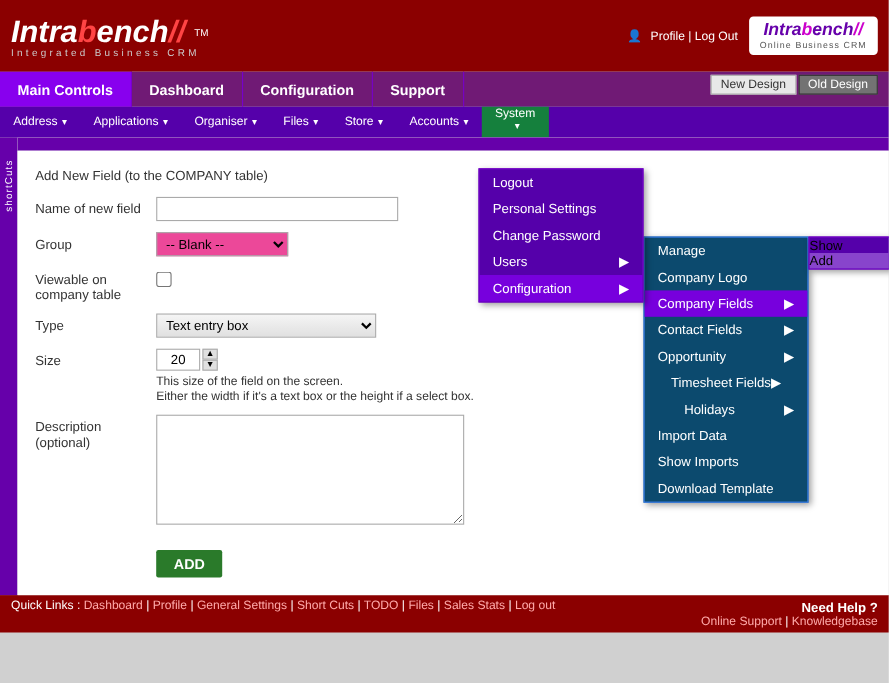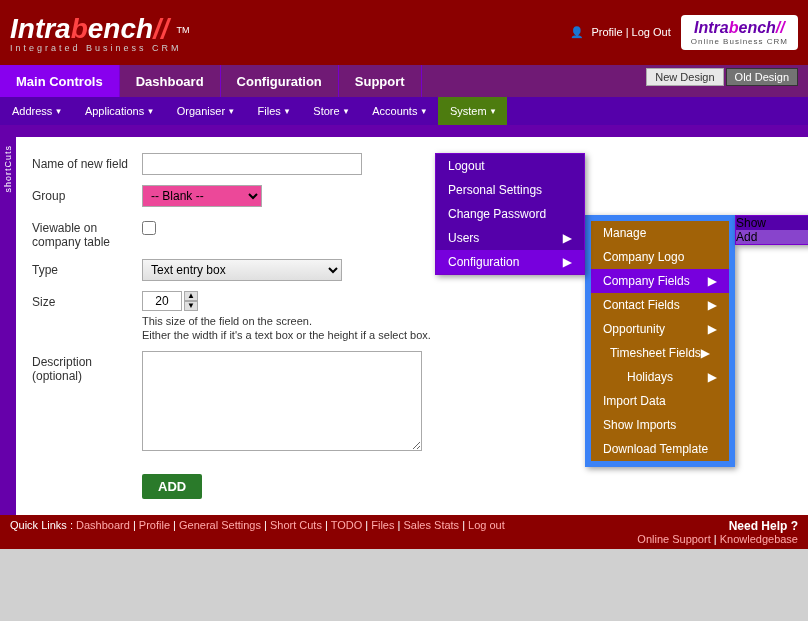--- a/index.html
+++ b/index.html
@@ -62,21 +62,21 @@
     .size-hint2 { font-size: 11px; color: #333; }
 
     .desc-textarea { width: 280px; height: 100px; border: 1px solid #aaa; padding: 4px; font-size: 12px; resize: vertical; }
     .desc-label-line { font-size: 12px; color: #333; }
 
     .add-btn { background: #2a7a2a; color: white; border: none; padding: 5px 16px; font-size: 13px; font-weight: bold; cursor: pointer; border-radius: 2px; margin-top: 10px; }
     .dropdown-menu { position: absolute; background: #5500aa; border: 1px solid #7700cc; z-index: 200; min-width: 150px; box-shadow: 2px 2px 6px rgba(0,0,0,0.4); }
     .dropdown-menu .item { color: white; padding: 5px 12px; font-size: 12px; cursor: pointer; display: flex; align-items: center; justify-content: space-between; white-space: nowrap; }
     .dropdown-menu .item.highlighted { background: #7700dd; }
 
-    .submenu { position: absolute; left: 100%; top: 0; background: #a16207; border: 6px solid #3b82f6; min-width: 130px; box-shadow: 2px 2px 6px rgba(0,0,0,0.4); }
+    .submenu { position: absolute; left: 100%; top: 0; background: #0c4a6e; border: 1px solid #3b82f6; min-width: 130px; box-shadow: 2px 2px 6px rgba(0,0,0,0.4); }
     .submenu .item { color: white; padding: 5px 12px; font-size: 12px; cursor: pointer; white-space: nowrap; }
 
     
     .footer { background: #8b0000; color: white; padding: 4px 10px; display: flex; justify-content: space-between; align-items: flex-start; font-size: 11px; }
     .footer-left { }
     .footer-right { text-align: right; }
     .footer a { color: #ffaaaa; text-decoration: none; }
     .footer-title { font-weight: bold; font-size: 12px; }
   </style>
 </head>
@@ -138,37 +138,38 @@
       <span class="arrow">▾</span>
   </div>
   <div class="secondary-nav-item">
     <span>Store</span>
       <span class="arrow">▾</span>
   </div>
   <div class="secondary-nav-item">
     <span>Accounts</span>
       <span class="arrow">▾</span>
   </div>
-  <div class="secondary-nav-item" style="background:#4d7c0f;">
+  <div class="secondary-nav-item" style="background:#15803d;flex-direction:column;">
     <span>System</span>
       <span class="arrow">▾</span>
   </div>
 </div>
 
 <div class="main-container" style="position:relative;">
 
   <div class="left-sidebar">
     <div class="shortcuts-label">shortCuts</div>
   </div>
 
   <div class="content-area">
 
     <div class="content-header"></div>
 
     <div class="form-area">
+      <div class="form-title">Add New Field (to the COMPANY table)</div>
 
       <div class="form-row">
         <div class="form-label">Name of new field</div>
         <div class="form-control">
           <input type="text" class="form-input" style="">
         </div>
       </div>
 
       <div class="form-row">
         <div class="form-label">Group</div>

